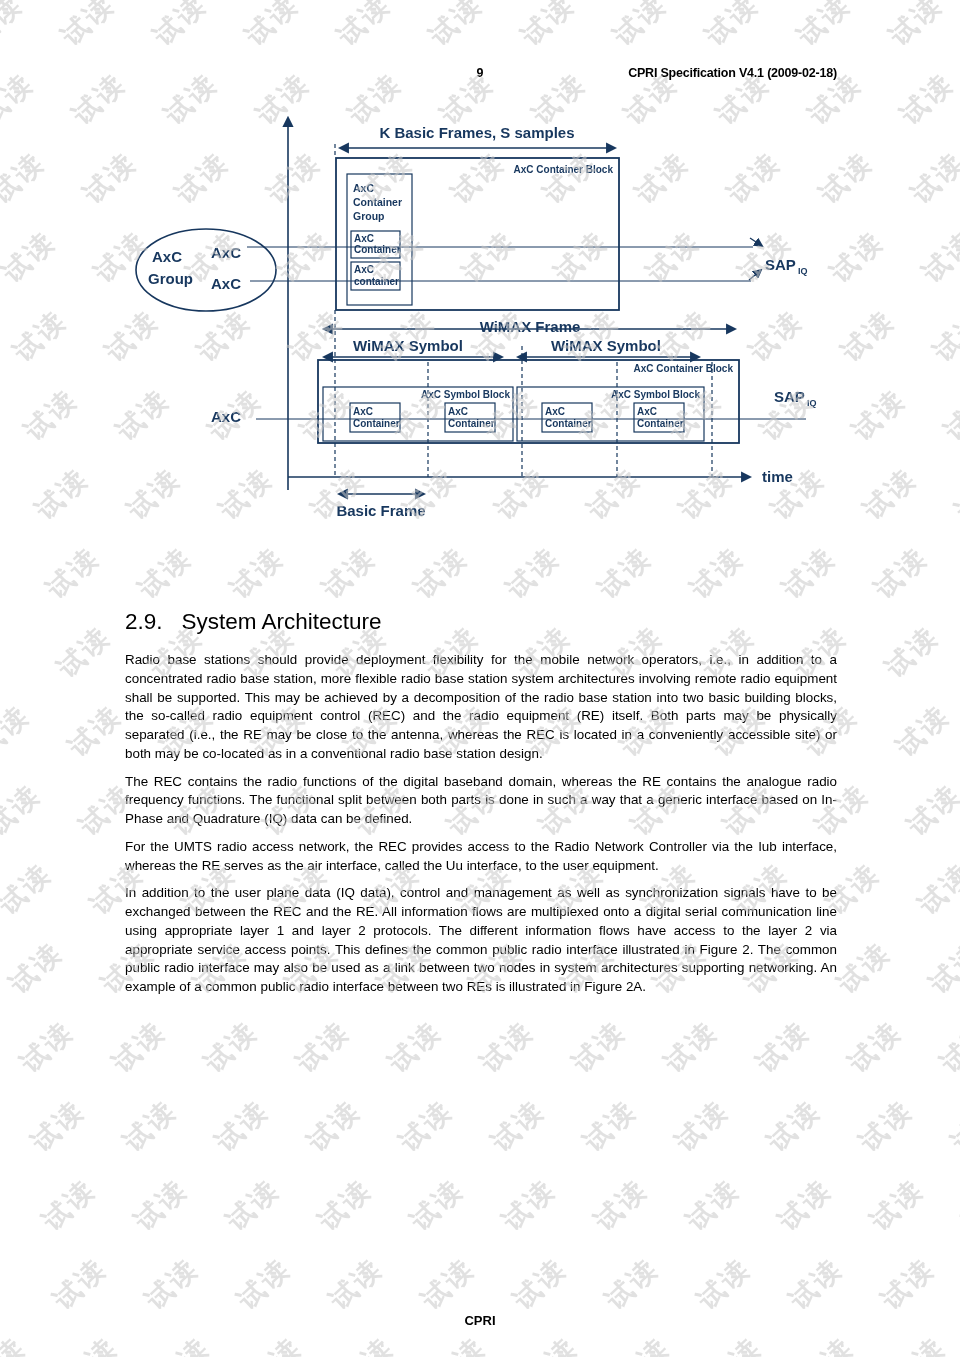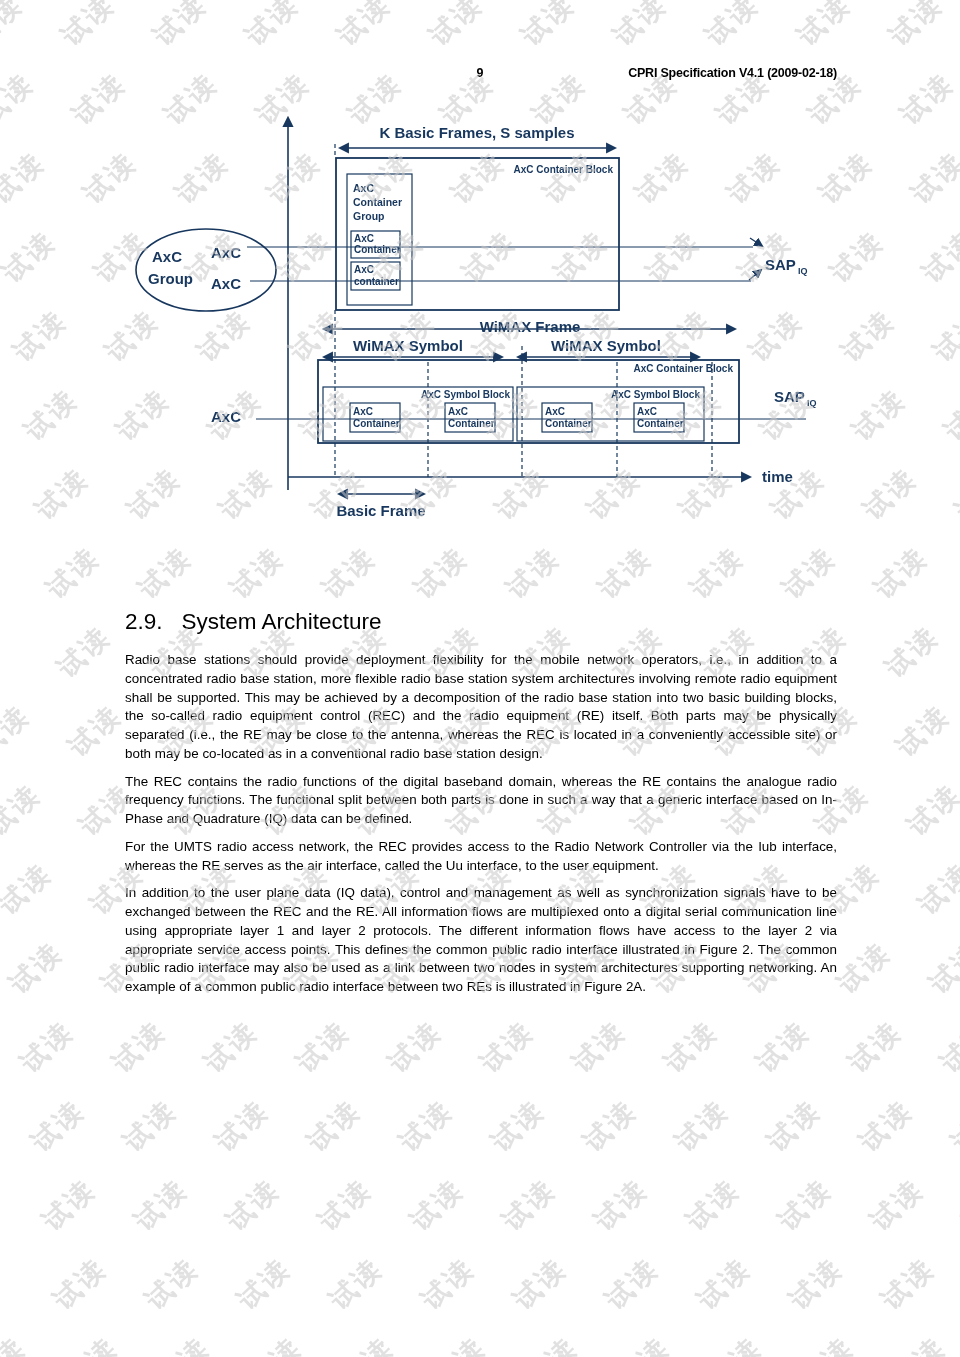--- a/index.html
+++ b/index.html
@@ -136,20 +136,21 @@
     <span class="num">2.9.</span><span>System Architecture</span>
   </div>
 
   <div class="bodytext">
     <p>Radio base stations should provide deployment flexibility for the mobile network operators, i.e., in addition to a concentrated radio base station, more flexible radio base station system architectures involving remote radio equipment shall be supported. This may be achieved by a decomposition of the radio base station into two basic building blocks, the so-called radio equipment control (REC) and the radio equipment (RE) itself. Both parts may be physically separated (i.e., the RE may be close to the antenna, whereas the REC is located in a conveniently accessible site) or both may be co-located as in a conventional radio base station design.</p>
     <p>The REC contains the radio functions of the digital baseband domain, whereas the RE contains the analogue radio frequency functions. The functional split between both parts is done in such a way that a generic interface based on In-Phase and Quadrature (IQ) data can be defined.</p>
     <p>For the UMTS radio access network, the REC provides access to the Radio Network Controller via the Iub interface, whereas the RE serves as the air interface, called the Uu interface, to the user equipment.</p>
     <p>In addition to the user plane data (IQ data), control and management as well as synchronization signals have to be exchanged between the REC and the RE. All information flows are multiplexed onto a digital serial communication line using appropriate layer 1 and layer 2 protocols. The different information flows have access to the layer 2 via appropriate service access points. This defines the common public radio interface illustrated in Figure 2. The common public radio interface may also be used as a link between two nodes in system architectures supporting networking. An example of a common public radio interface between two REs is illustrated in Figure 2A.</p>
   </div>
 
+  <div class="footer">CPRI</div>
 
   <div class="wm-layer" id="wm">
       <span style="left: -34px; top: 2px;">试读</span>
       <span style="left: 58px; top: 2px;">试读</span>
       <span style="left: 150px; top: 2px;">试读</span>
       <span style="left: 242px; top: 2px;">试读</span>
       <span style="left: 334px; top: 2px;">试读</span>
       <span style="left: 426px; top: 2px;">试读</span>
       <span style="left: 518px; top: 2px;">试读</span>
       <span style="left: 610px; top: 2px;">试读</span>

